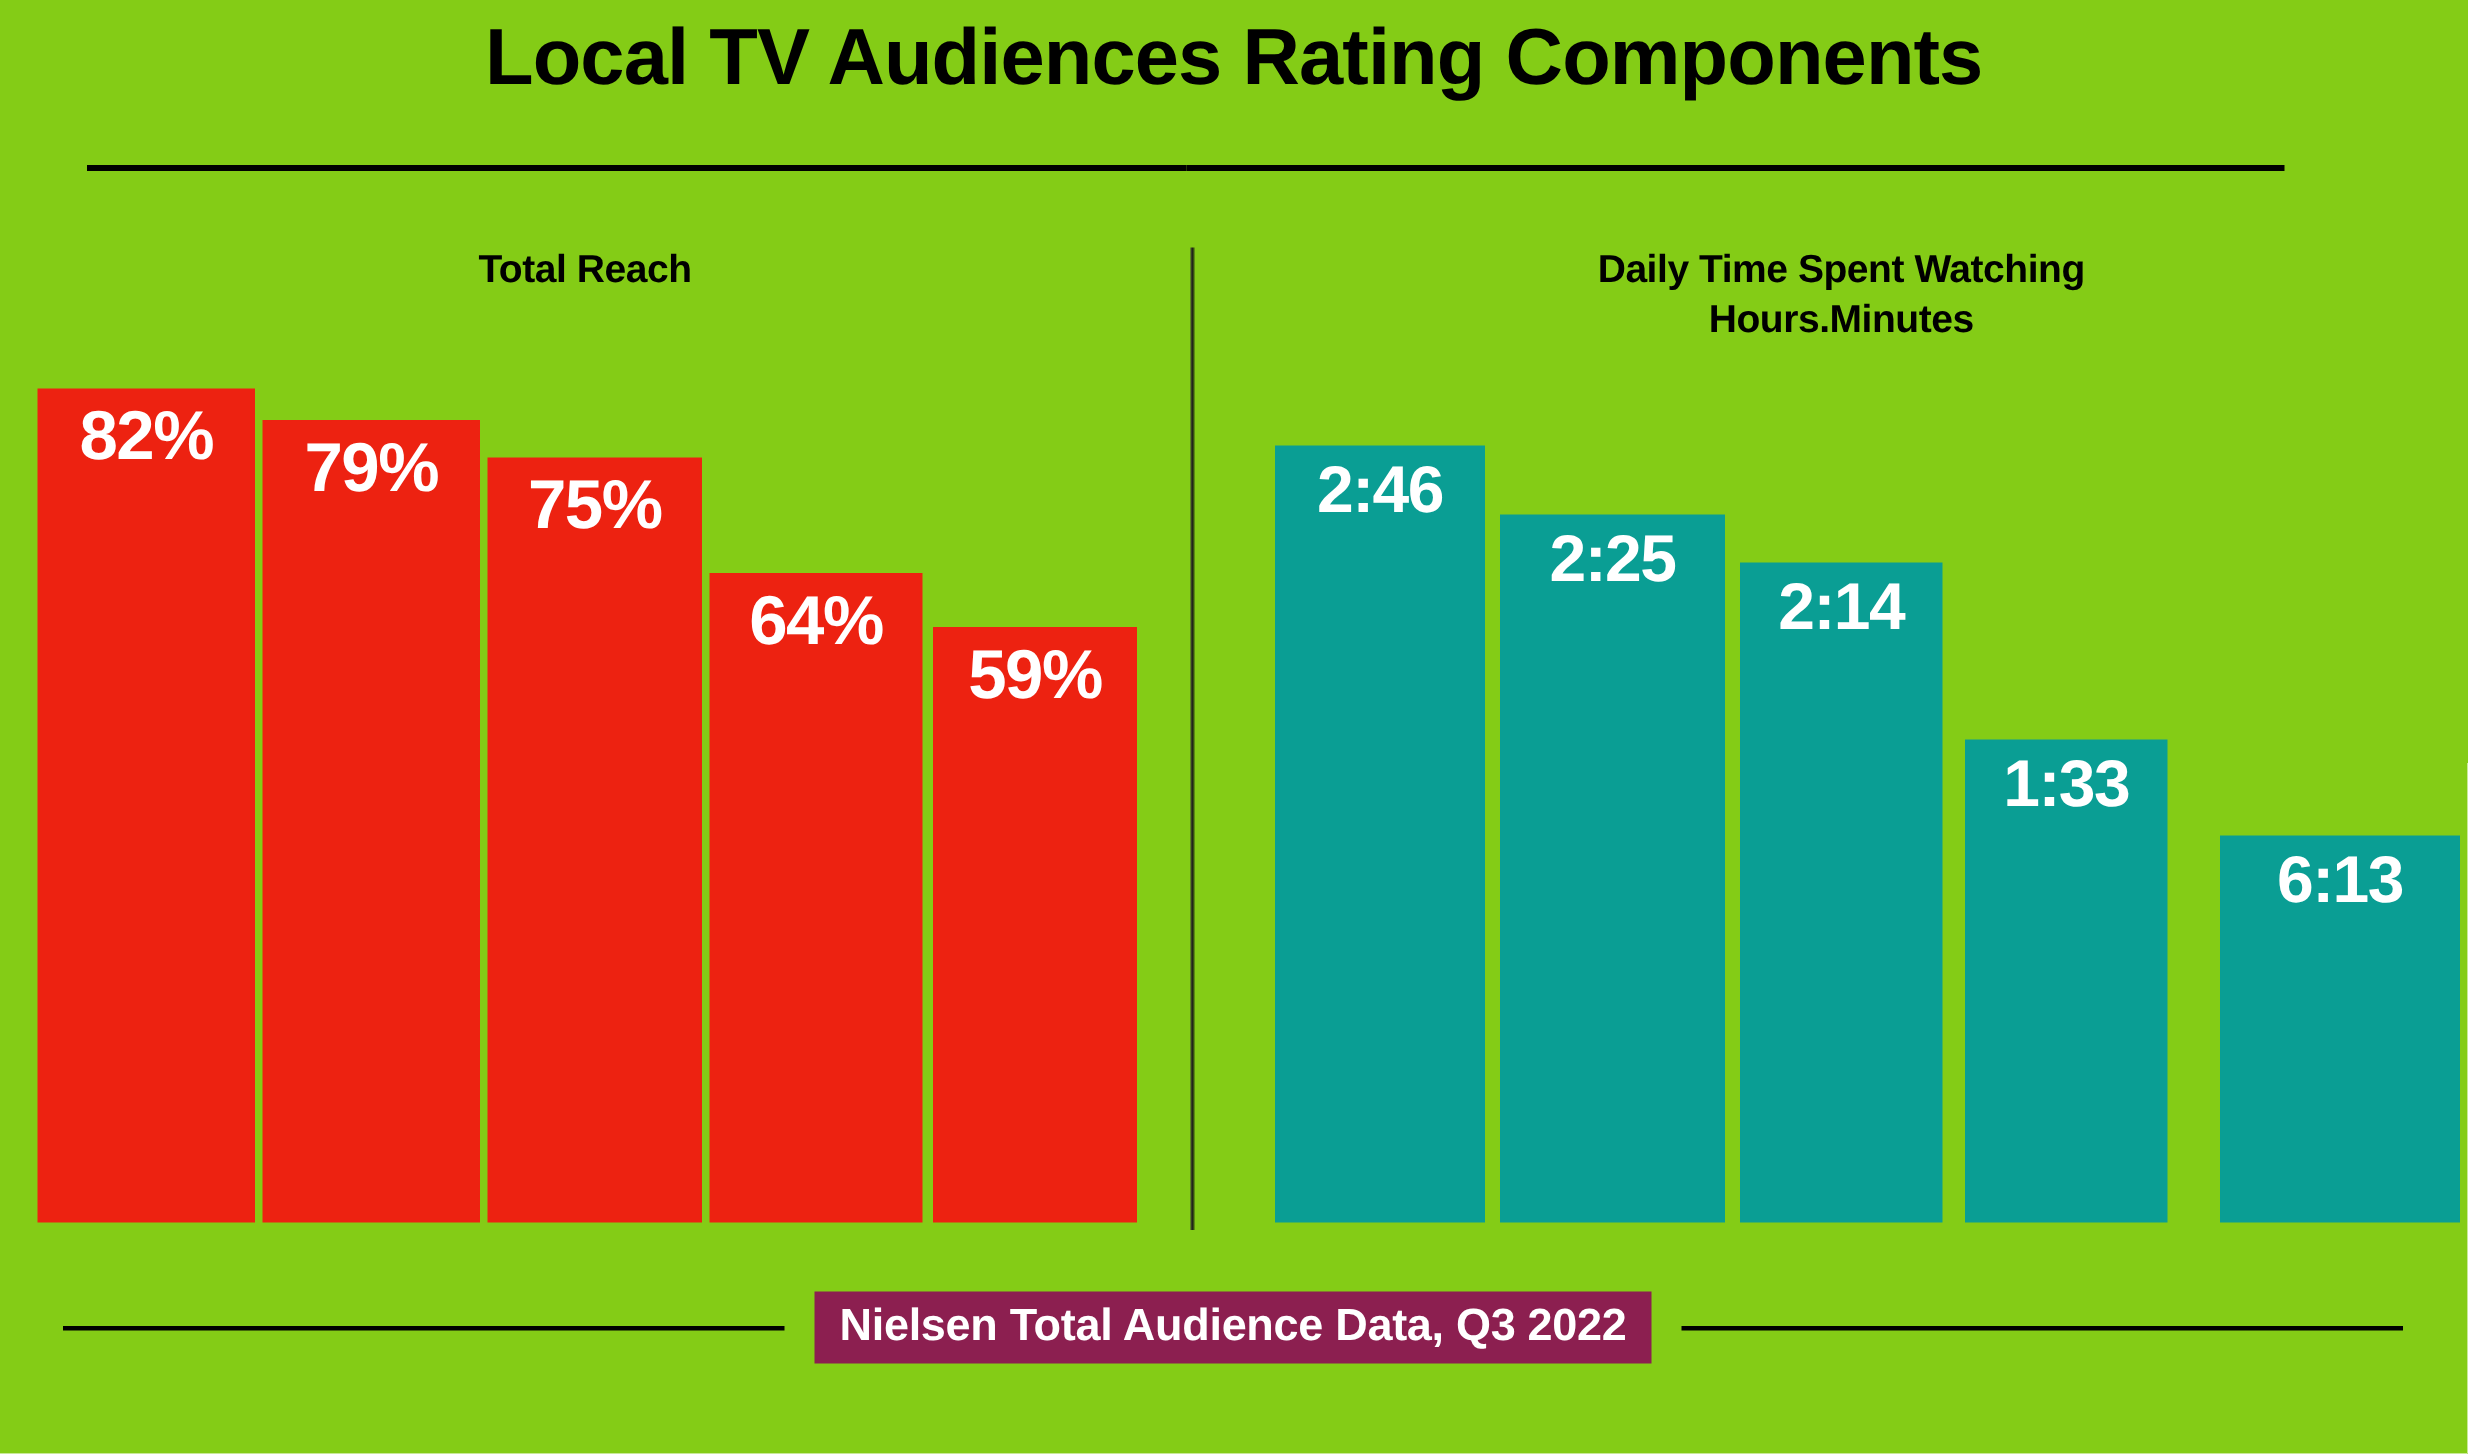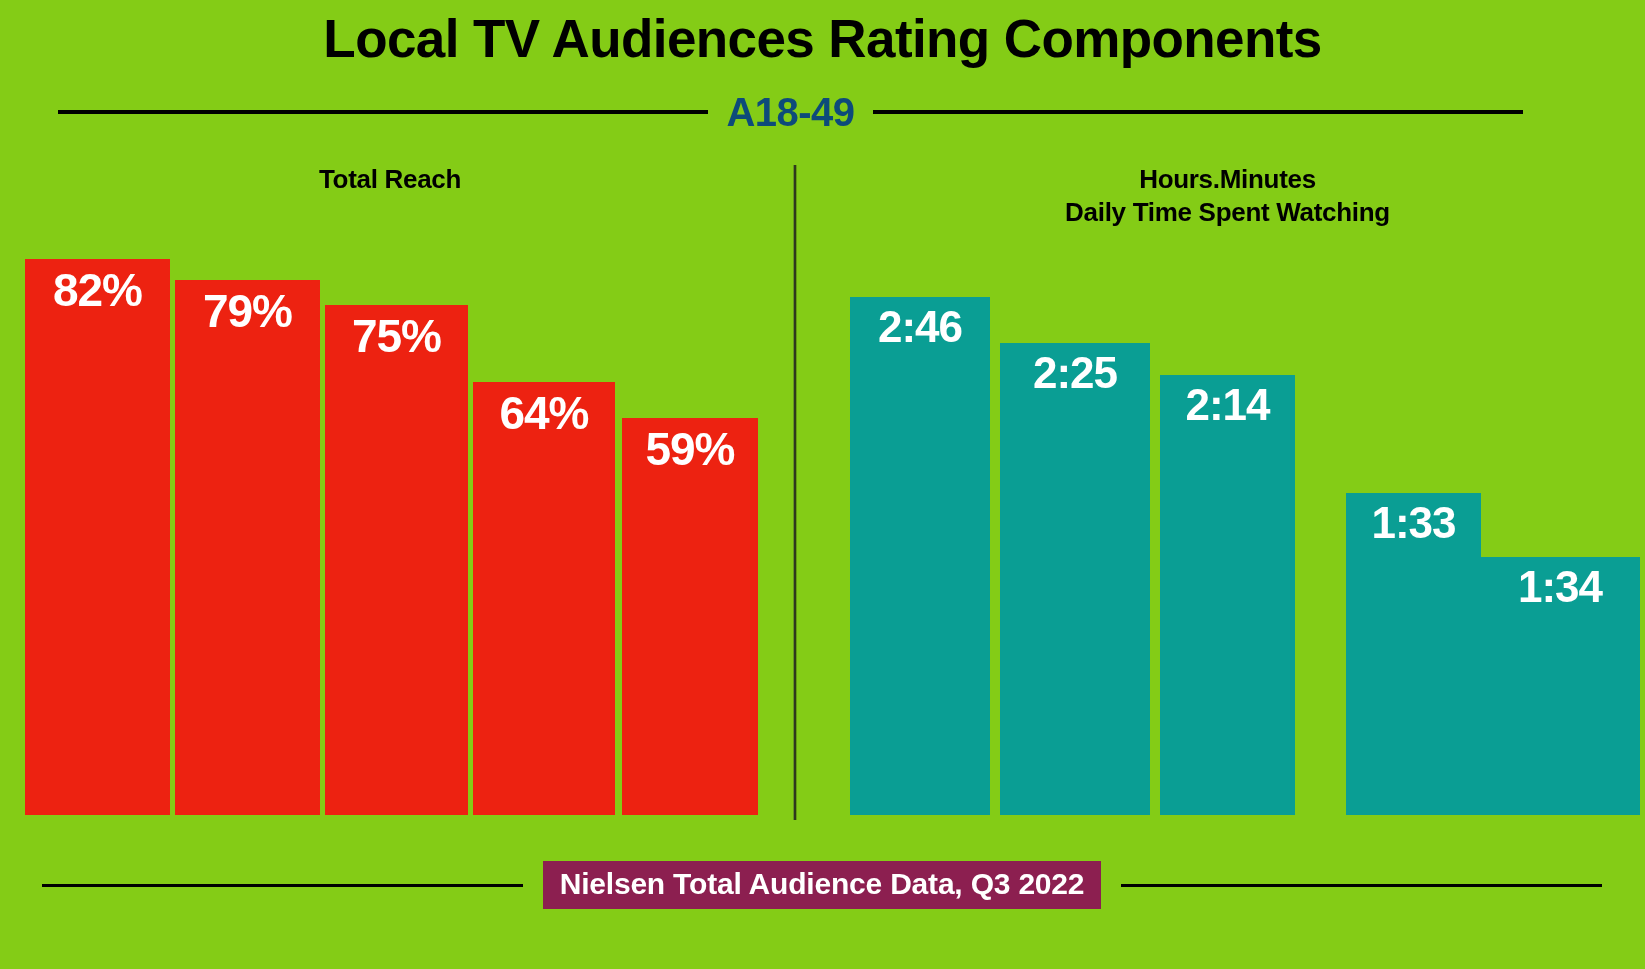--- a/index.html
+++ b/index.html
@@ -137,29 +137,28 @@
 </style>
 </head>
 <body>
 
 <div id="canvas">
 
   <div id="chart-title">Local TV Audiences Rating Components</div>
 
   <div id="subtitle-row">
     <div class="rule"></div>
-    <div id="chart-subtitle">A18-49</div>
     <div class="rule"></div>
   </div>
 
   <div class="panel-heading" id="panel-left-heading">Total Reach</div>
 
   <div class="panel-heading" id="panel-right-heading">
+    <div>Daily Time Spent Watching</div>
     <div>Hours.Minutes</div>
-    <div>Daily Time Spent Watching</div>
   </div>
 
   <div id="panel-divider"></div>
 
   <div id="bars-layer">
       <div class="bar red" style="left: 25px; width: 145px; height: 556px; background: rgb(237, 34, 17);">
         <div class="bar-label">82%</div>
       </div>
       <div class="bar red" style="left: 175px; width: 145px; height: 535px; background: rgb(237, 34, 17);">
         <div class="bar-label">79%</div>
@@ -175,25 +174,25 @@
       </div>
       <div class="bar teal" style="left: 850px; width: 140px; height: 518px; background: rgb(10, 158, 148);">
         <div class="bar-label">2:46</div>
       </div>
       <div class="bar teal" style="left: 1000px; width: 150px; height: 472px; background: rgb(10, 158, 148);">
         <div class="bar-label">2:25</div>
       </div>
       <div class="bar teal" style="left: 1160px; width: 135px; height: 440px; background: rgb(10, 158, 148);">
         <div class="bar-label">2:14</div>
       </div>
-      <div class="bar teal" style="left: 1310px; width: 135px; height: 322px; background: rgb(10, 158, 148); margin-left: 36px;">
+      <div class="bar teal" style="left: 1310px; width: 135px; height: 322px; background: rgb(10, 158, 148);">
         <div class="bar-label">1:33</div>
       </div>
       <div class="bar teal" style="left: 1480px; width: 160px; height: 258px; background: rgb(10, 158, 148);">
-        <div class="bar-label">1:34</div>
+        <div class="bar-label">6:13</div>
       </div>
     </div>
 
   <div id="footer-row">
     <div class="footer-rule"></div>
     <div id="source-badge">Nielsen Total Audience Data, Q3 2022</div>
     <div class="footer-rule"></div>
   </div>
 
 </div>

